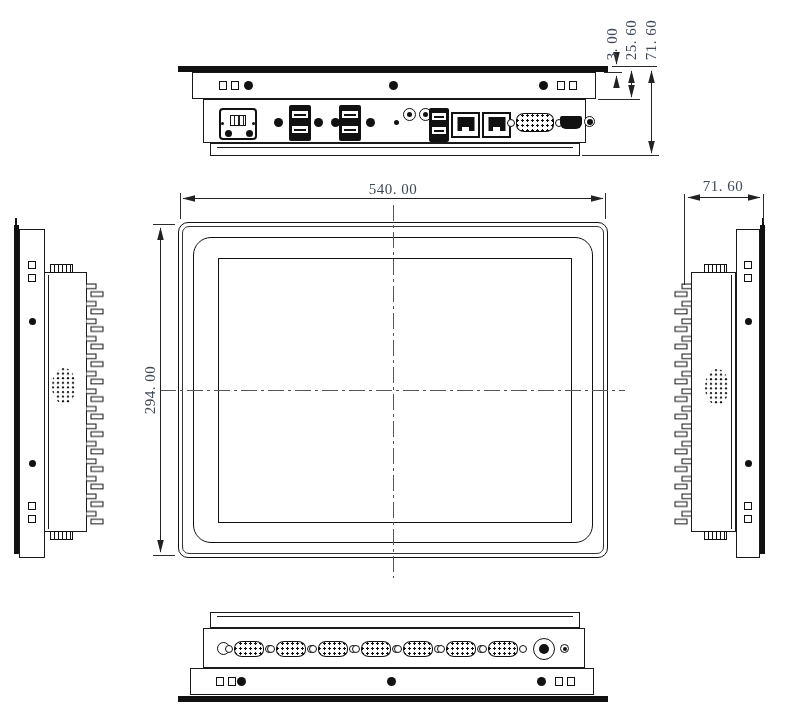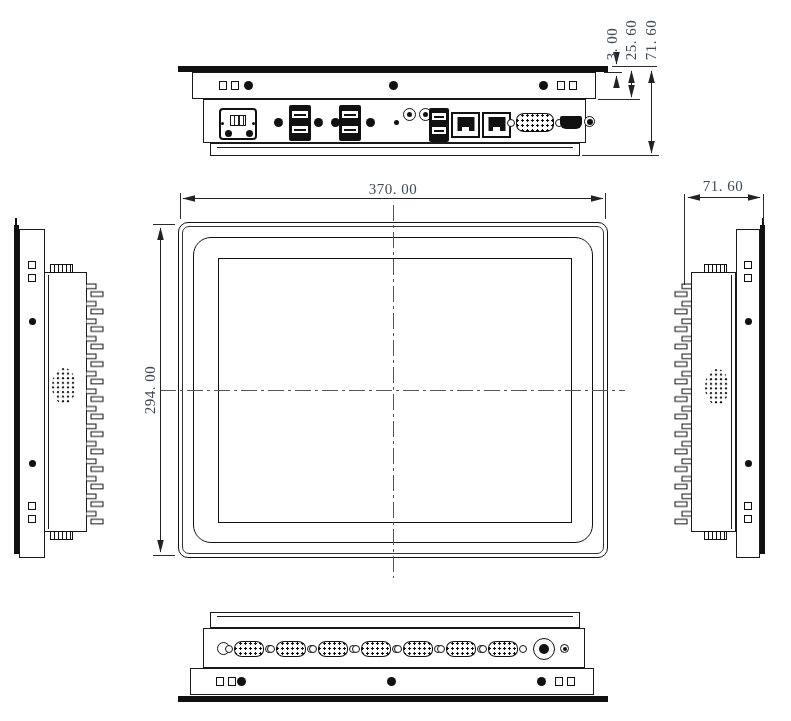--- a/index.html
+++ b/index.html
@@ -76,21 +76,21 @@
       <line x1="183" y1="198.5" x2="603" y2="198.5" marker-start="url(#ah)" marker-end="url(#ah)"></line>
       <line x1="160.5" y1="228" x2="160.5" y2="552" marker-start="url(#ah)" marker-end="url(#ah)"></line>
       <line x1="688" y1="197.5" x2="760" y2="197.5" marker-start="url(#ah)" marker-end="url(#ah)"></line>
       <line x1="616.5" y1="52" x2="616.5" y2="64" marker-end="url(#ah)"></line>
       <line x1="616.5" y1="88" x2="616.5" y2="76" marker-end="url(#ah)"></line>
       <line x1="631.5" y1="71" x2="631.5" y2="97" marker-start="url(#ah)" marker-end="url(#ah)"></line>
       <line x1="651.5" y1="71" x2="651.5" y2="153" marker-start="url(#ah)" marker-end="url(#ah)"></line>
     </g>
   </svg>
 
-  <div class="dimtxt" style="left:393px;top:189px">370. 00</div>
+  <div class="dimtxt" style="left:393px;top:189px">540. 00</div>
   <div class="dimtxt vtext" style="left:150px;top:390px">294. 00</div>
   <div class="dimtxt" style="left:723px;top:186px">71. 60</div>
   <div class="dimtxt vtext" style="left:612px;top:44px">3. 00</div>
   <div class="dimtxt vtext" style="left:631px;top:40px">25. 60</div>
   <div class="dimtxt vtext" style="left:651px;top:40px">71. 60</div>
 
   <div class="view" style="left:178px;top:62px;width:432px;height:95px">
     <div class="bar" style="left:0;top:4px;width:430px;height:6px"></div>
     <div class="box" style="left:14px;top:10px;width:404px;height:27px">
       <div class="sqpair" style="left:26px;top:8px">

